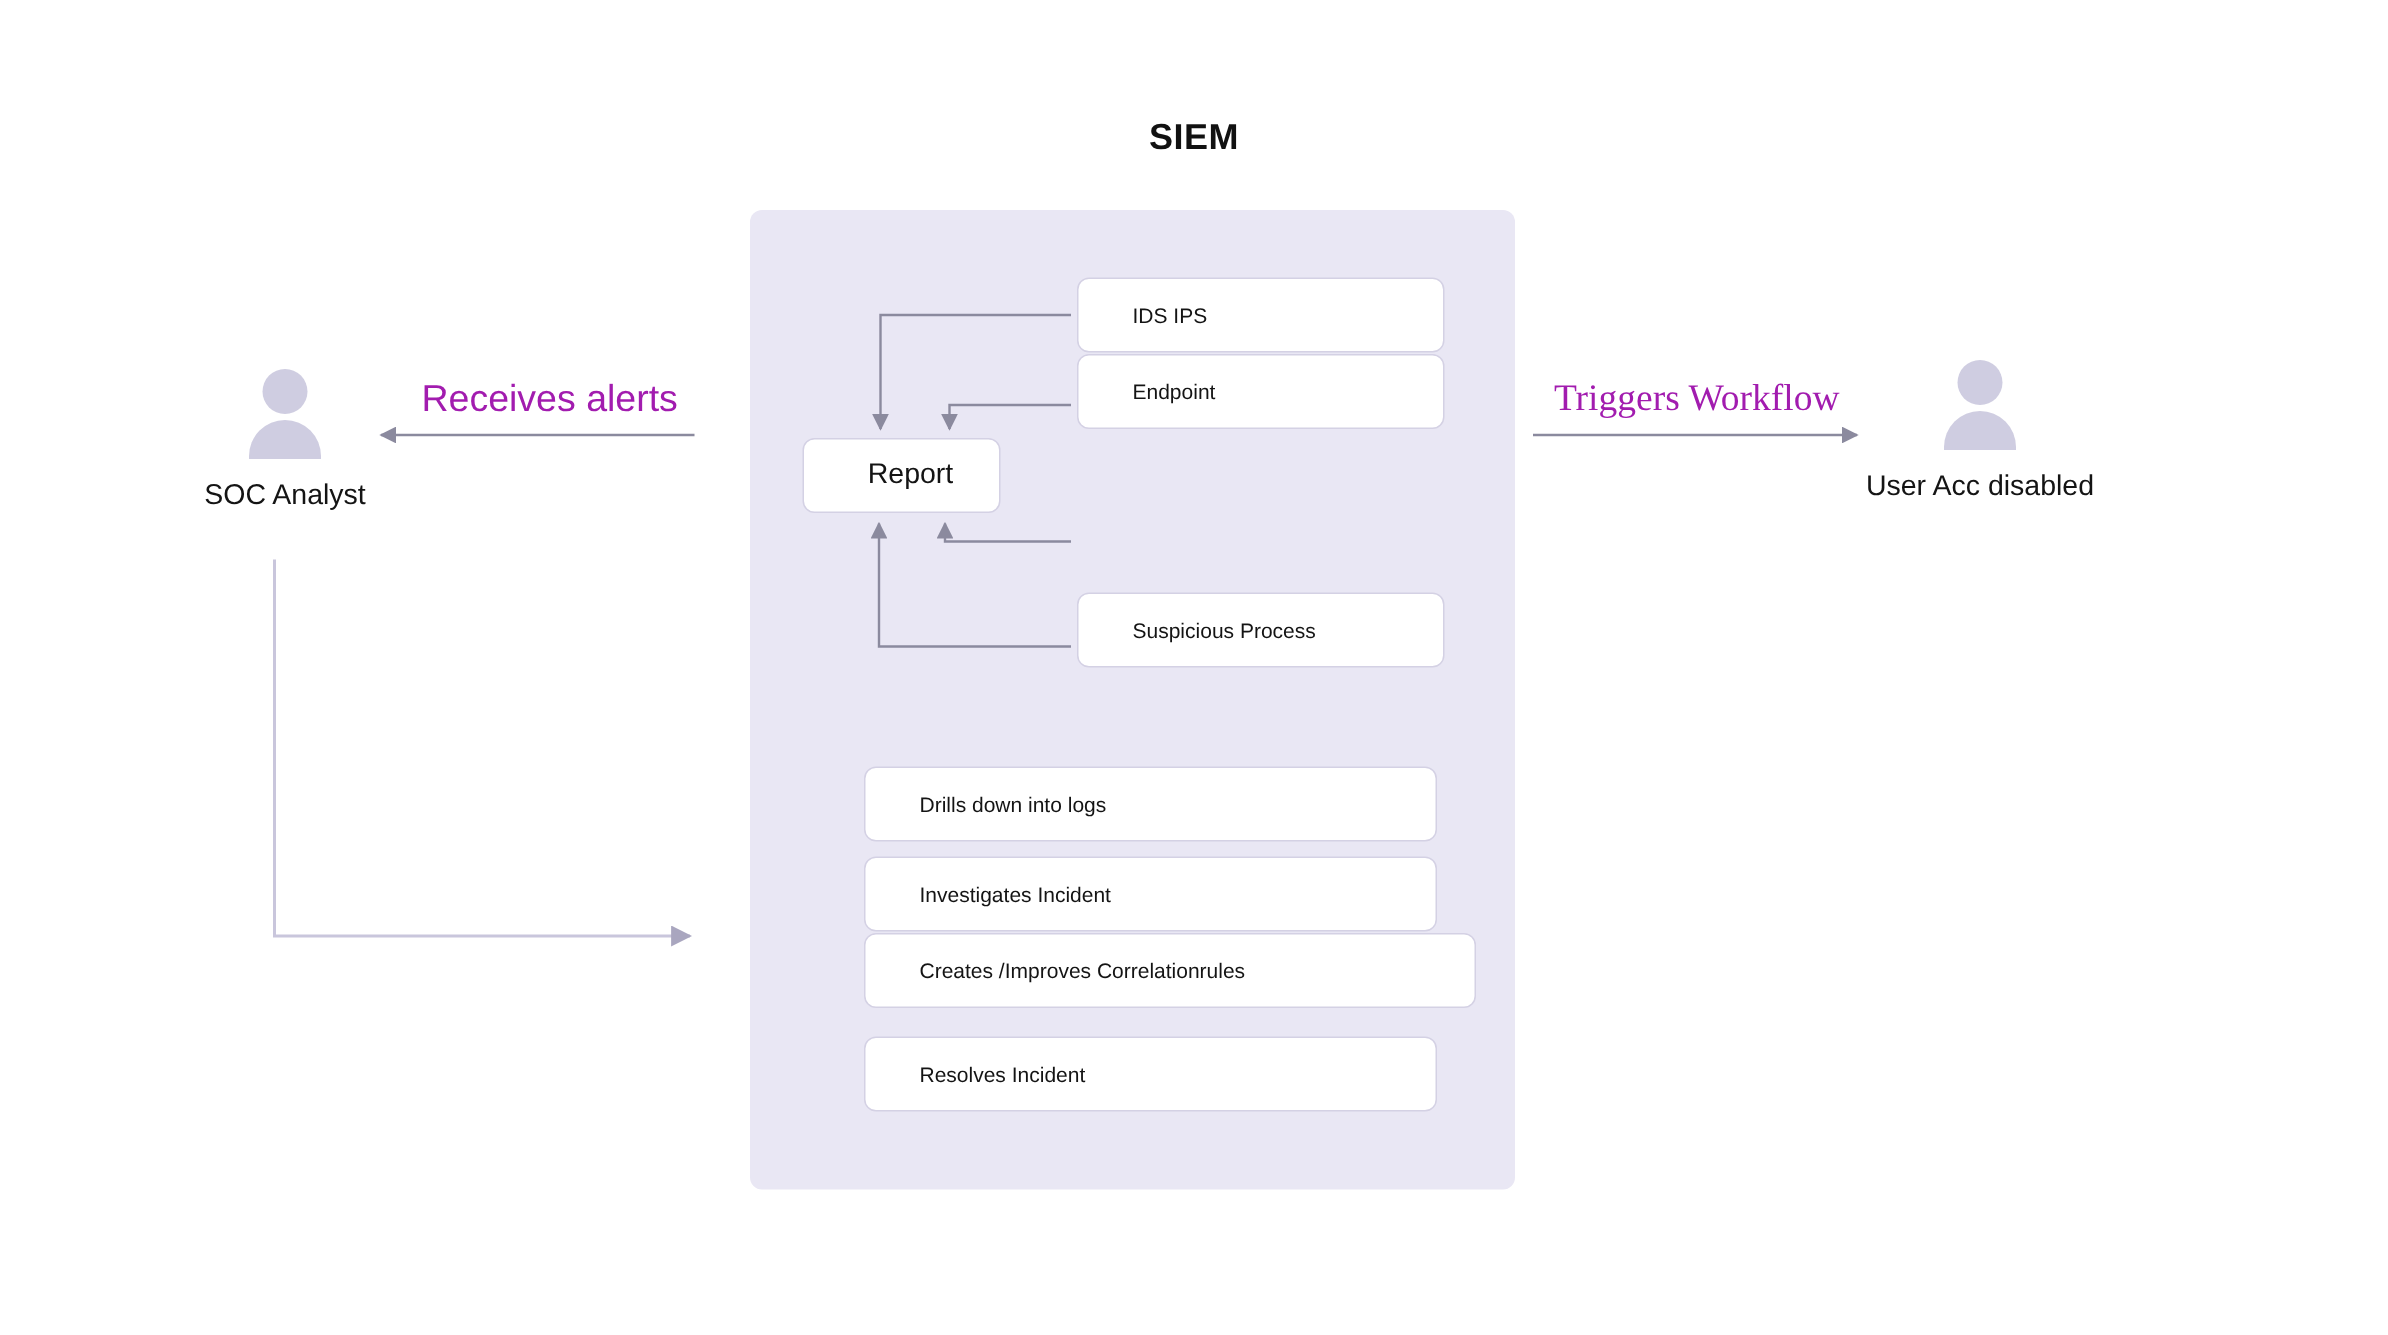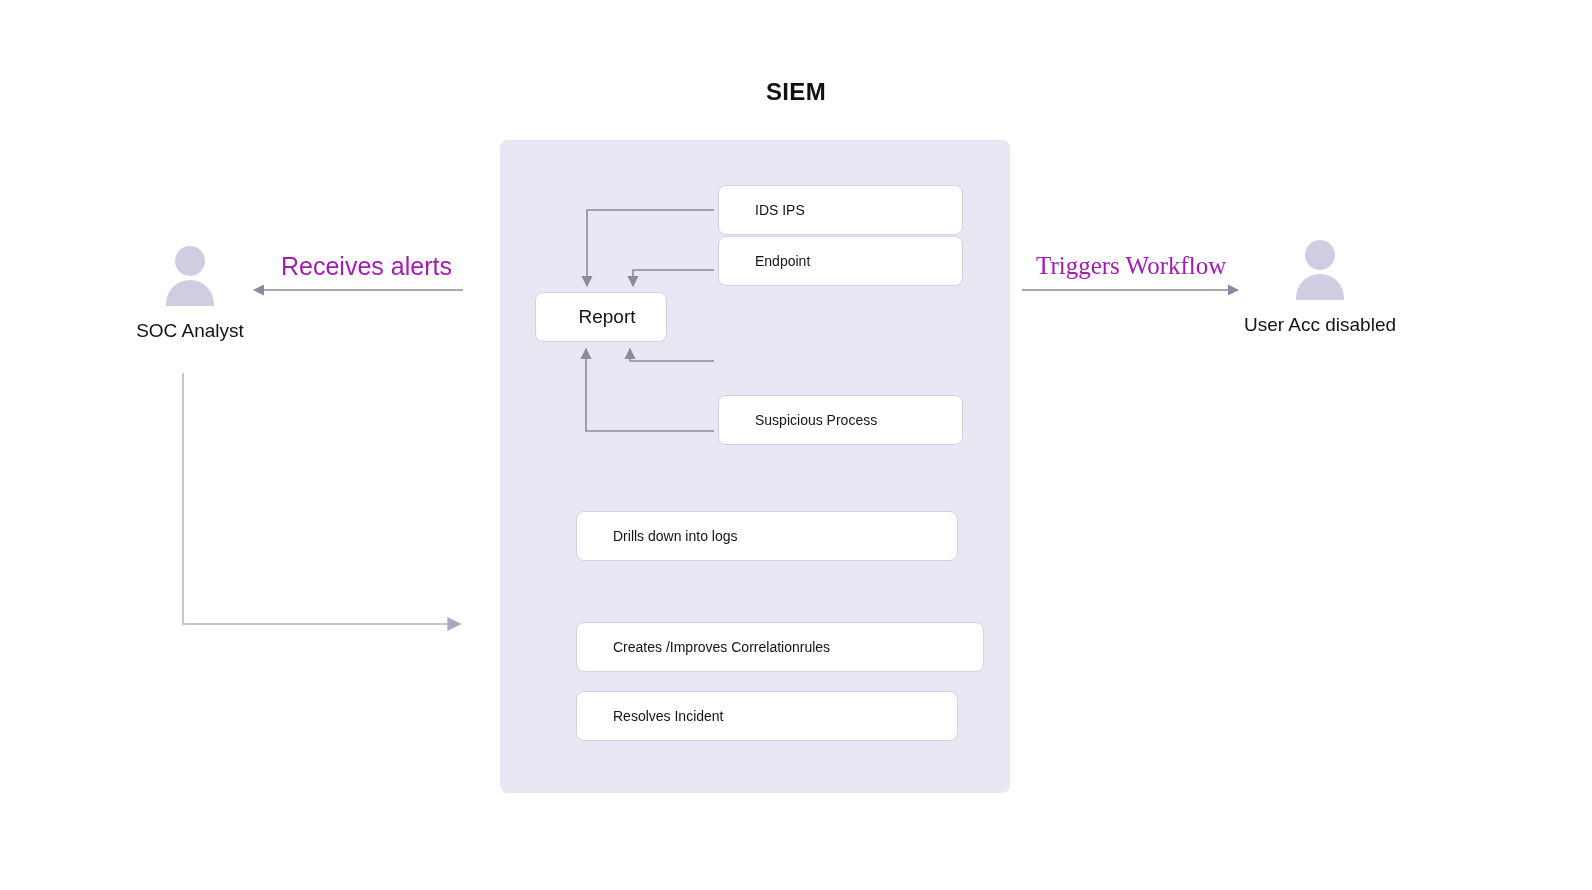--- a/index.html
+++ b/index.html
@@ -185,20 +185,21 @@
     </g>
   </svg>
 
   <div class="node-box report report-box">Report</div>
 
   <div class="node-box src-0">IDS  IPS</div>
   <div class="node-box src-1">Endpoint</div>
   <div class="node-box src-3">Suspicious Process</div>
 
   <div class="node-box act-0">Drills down into logs</div>
+  <div class="node-box act-1">Investigates Incident</div>
   <div class="node-box act-2">Creates /Improves Correlationrules</div>
   <div class="node-box act-3">Resolves Incident</div>
 
   <div class="actor actor-soc">
     <div class="person-icon">
       <div class="person-head"></div>
       <div class="person-body"></div>
     </div>
     <div class="actor-label">SOC Analyst</div>
   </div>

